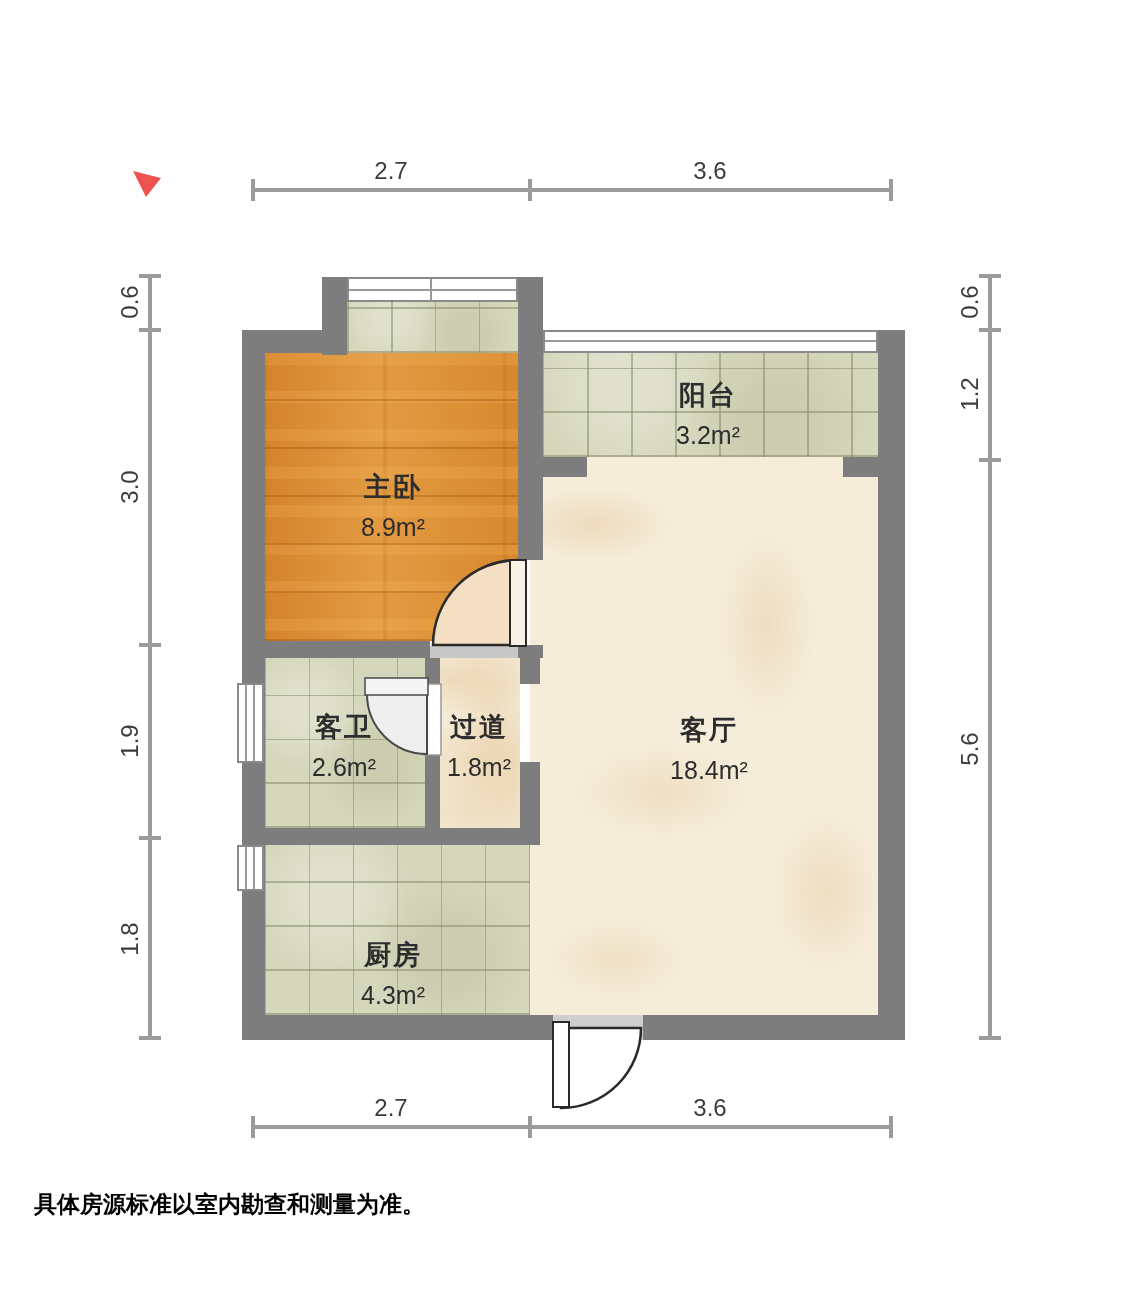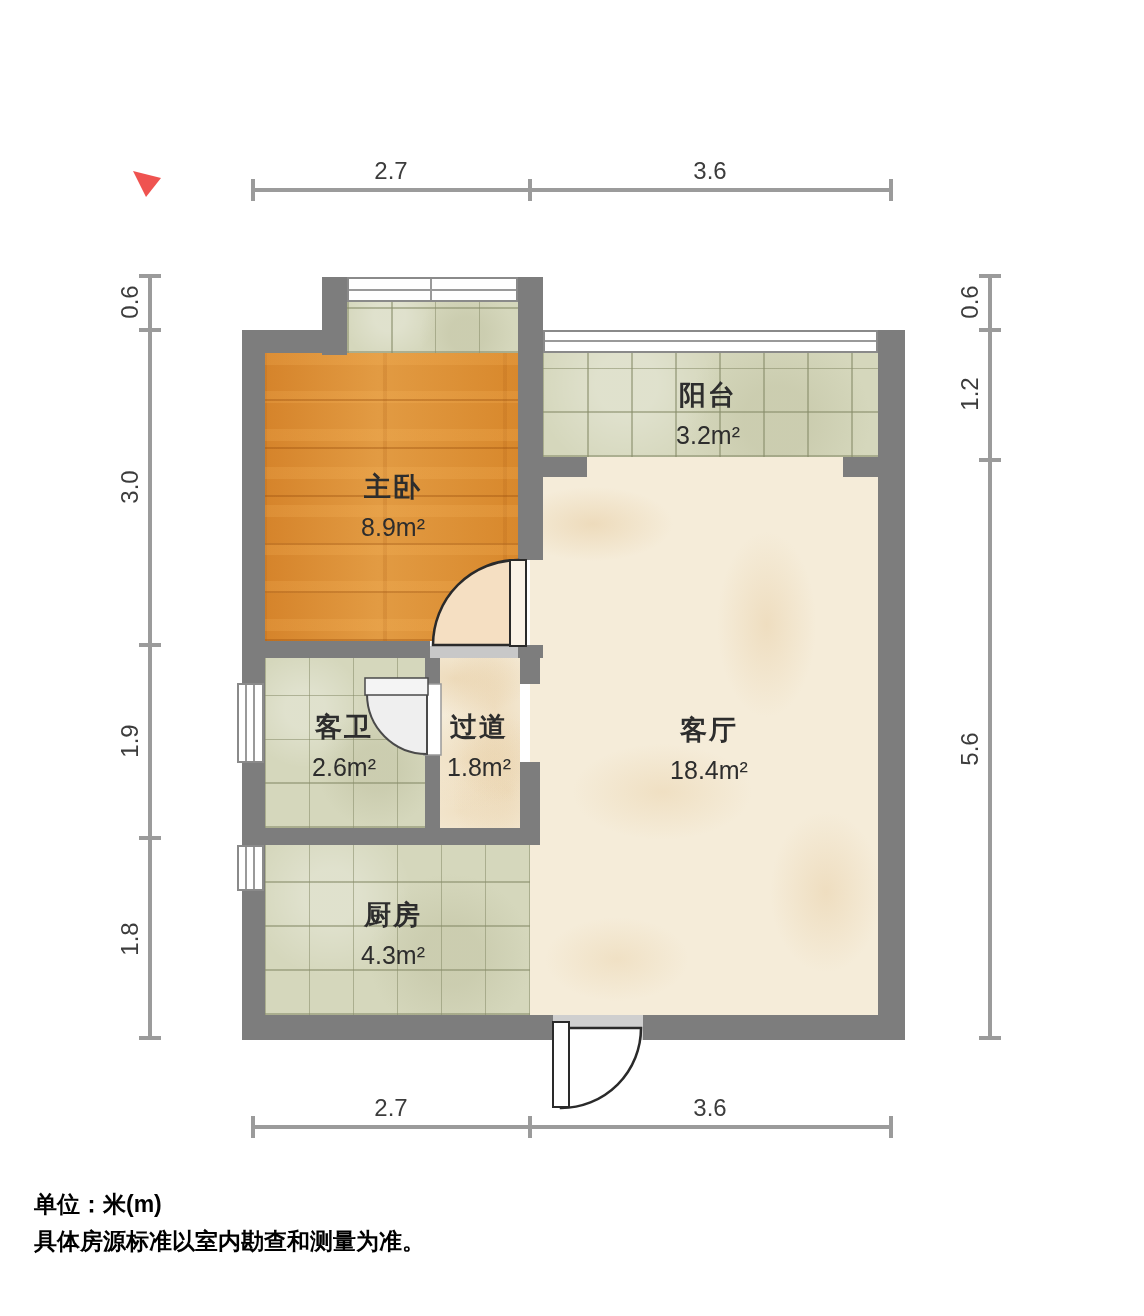--- a/index.html
+++ b/index.html
@@ -127,21 +127,21 @@
     <div class="rarea">2.6m²</div>
   </div>
   <div class="room-label" style="left:479px;top:745px;">
     <div class="rname">过道</div>
     <div class="rarea">1.8m²</div>
   </div>
   <div class="room-label" style="left:709px;top:748px;">
     <div class="rname">客厅</div>
     <div class="rarea">18.4m²</div>
   </div>
-  <div class="room-label" style="left:393px;top:933px;">
+  <div class="room-label" style="left:393px;top:973px;">
     <div class="rname">厨房</div>
     <div class="rarea">4.3m²</div>
   </div>
 
   <div class="dim-line" style="left:253px;top:188px;width:638px;height:4px;"></div>
   <div class="dim-tick" style="left:251px;top:179px;width:4px;height:22px;"></div>
   <div class="dim-tick" style="left:528px;top:179px;width:4px;height:22px;"></div>
   <div class="dim-tick" style="left:889px;top:179px;width:4px;height:22px;"></div>
   <div class="dim-label" style="left:331px;top:157px;">2.7</div>
   <div class="dim-label" style="left:650px;top:157px;">3.6</div>
@@ -167,17 +167,16 @@
   <div class="dim-line" style="left:988px;top:276px;width:4px;height:764px;"></div>
   <div class="dim-tick" style="left:979px;top:274px;width:22px;height:4px;"></div>
   <div class="dim-tick" style="left:979px;top:328px;width:22px;height:4px;"></div>
   <div class="dim-tick" style="left:979px;top:458px;width:22px;height:4px;"></div>
   <div class="dim-tick" style="left:979px;top:1036px;width:22px;height:4px;"></div>
   <div class="dim-label rot" style="left:935px;top:288px;">0.6</div>
   <div class="dim-label rot" style="left:935px;top:380px;">1.2</div>
   <div class="dim-label rot" style="left:935px;top:735px;">5.6</div>
 
   <div class="footer">
-    <div>单位：米(m)</div>
     <div>具体房源标准以室内勘查和测量为准。</div>
   </div>
 
 </div>
 
 </body></html>

